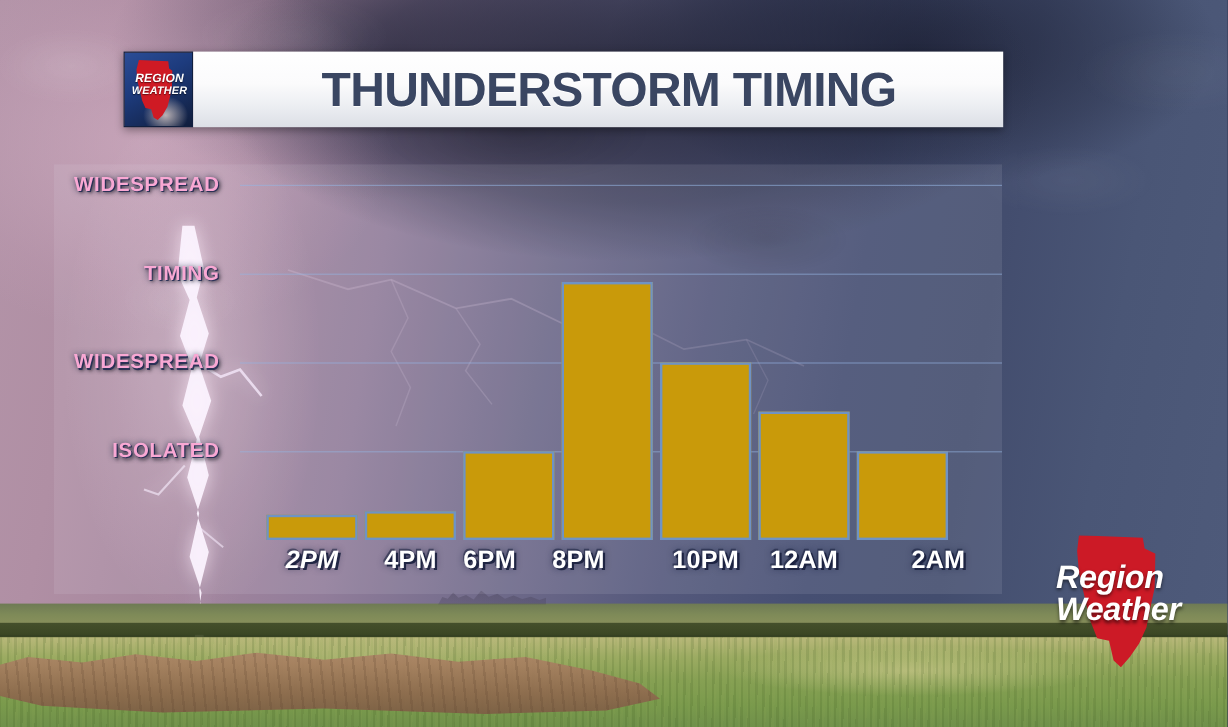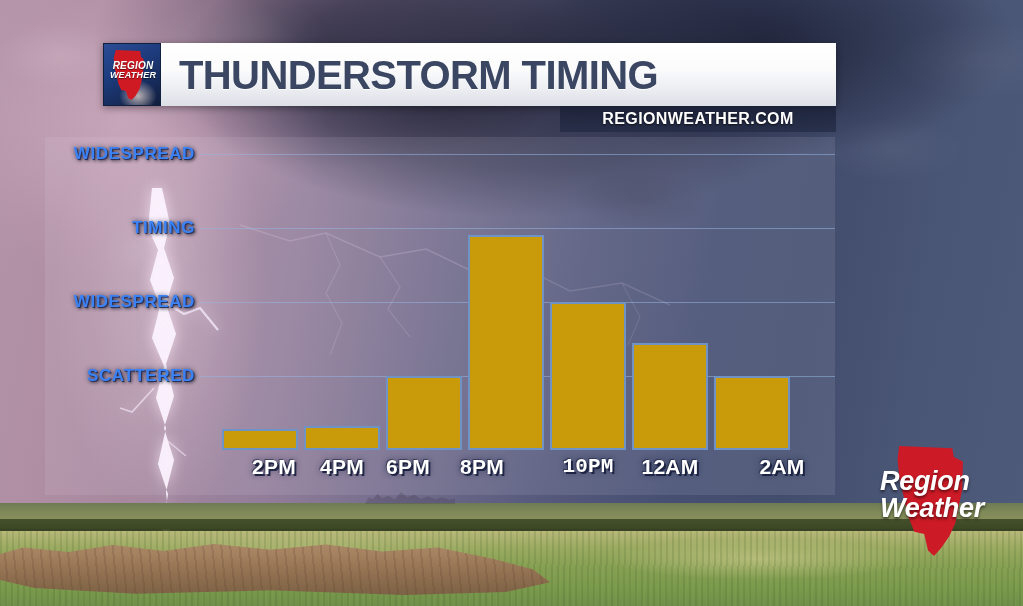--- a/index.html
+++ b/index.html
@@ -132,21 +132,21 @@
     color:#fff; font-weight:bold; font-style:italic;
     text-align:center; line-height:1.02; letter-spacing:.2px;
     text-shadow:0 1px 1px rgba(0,0,0,.55);
   }
   .hdr-logo .l1 { font-size:10px; }
   .hdr-logo .l2 { font-size:9px; }
 
   .hdr-title {
     flex:1; position:relative;
     background:linear-gradient(180deg,#ffffff 0%, #fbfbfc 42%, #eceef2 72%, #dcdfe6 100%);
-    display:flex; align-items:center;
+    display:flex; align-items:center;justify-content:center;
   }
   .hdr-title h1 {
     font-size:40px; font-weight:bold; letter-spacing:-.6px;
     color:#3a4662; padding-left:18px;
     font-family:"Liberation Sans", sans-serif;
     line-height:1;
     text-shadow:0 1px 0 rgba(255,255,255,.9);
   }
 
   
@@ -170,22 +170,22 @@
     position:absolute; left:45px; top:137px; width:790px; height:358px;
   }
 
   
   .gridline {
     position:absolute; left:155px; width:635px; height:1px;
     background:rgba(150,180,225,.55);
   }
 
   .ylabel {
-    position:absolute; right:0; transform:translateY(-50%);
-    color:#3b82f6; font-size:17px; font-weight:bold; letter-spacing:.6px;
+    position:absolute; right:12px; transform:translateY(-50%);
+    color:#f9a8d4; font-size:17px; font-weight:bold; letter-spacing:.6px;
     white-space:nowrap;
     text-shadow:1px 1px 0 rgba(30,40,80,.85), 0 0 5px rgba(20,30,60,.75), 2px 2px 3px rgba(0,0,0,.5);
   }
   .ylabel-wrap { position:absolute; left:0; width:150px; }
 
   
   .bars {
     position:absolute; left:0; top:0; width:790px; height:358px;
   }
   .bar {
@@ -262,36 +262,33 @@
       <div class="ltxt">
         <div class="l1">REGION</div>
         <div class="l2">WEATHER</div>
       </div>
     </div>
     <div class="hdr-title">
       <h1>THUNDERSTORM TIMING</h1>
     </div>
   </div>
 
-  <div class="urlbar">
-    <span>REGIONWEATHER.COM</span>
-  </div>
 
   <div class="panel"></div>
 
   <div class="plot">
     <div id="gridlines">
         <div class="gridline" style="top: 239px;"></div>
         <div class="gridline" style="top: 165px;"></div>
         <div class="gridline" style="top: 91px;"></div>
         <div class="gridline" style="top: 17px;"></div>
       </div>
     <div id="ylabels">
         <div class="ylabel-wrap" style="top: 239px;">
-          <div class="ylabel">SCATTERED</div>
+          <div class="ylabel">ISOLATED</div>
         </div>
         <div class="ylabel-wrap" style="top: 165px;">
           <div class="ylabel">WIDESPREAD</div>
         </div>
         <div class="ylabel-wrap" style="top: 91px;">
           <div class="ylabel">TIMING</div>
         </div>
         <div class="ylabel-wrap" style="top: 17px;">
           <div class="ylabel">WIDESPREAD</div>
         </div>
@@ -299,25 +296,25 @@
     <div class="bars" id="bars">
         <div class="bar" style="left: 177px; width: 76px; top: 292.28px; height: 20.72px; background: rgb(201, 154, 10); border-color: rgb(111, 147, 196);"></div>
         <div class="bar" style="left: 259px; width: 76px; top: 288.58px; height: 24.42px; background: rgb(201, 154, 10); border-color: rgb(111, 147, 196);"></div>
         <div class="bar" style="left: 341px; width: 76px; top: 239px; height: 74px; background: rgb(201, 154, 10); border-color: rgb(111, 147, 196);"></div>
         <div class="bar" style="left: 423px; width: 76px; top: 98.4px; height: 214.6px; background: rgb(201, 154, 10); border-color: rgb(111, 147, 196);"></div>
         <div class="bar" style="left: 505px; width: 76px; top: 165px; height: 148px; background: rgb(201, 154, 10); border-color: rgb(111, 147, 196);"></div>
         <div class="bar" style="left: 587px; width: 76px; top: 205.7px; height: 107.3px; background: rgb(201, 154, 10); border-color: rgb(111, 147, 196);"></div>
         <div class="bar" style="left: 669px; width: 76px; top: 239px; height: 74px; background: rgb(201, 154, 10); border-color: rgb(111, 147, 196);"></div>
       </div>
     <div id="xlabels">
-        <div class="xlabel" style="left: 185px; width: 88px;">2PM</div>
+        <div class="xlabel" style="left: 171px; width: 88px; font-style: italic;">2PM</div>
         <div class="xlabel" style="left: 253px; width: 88px;">4PM</div>
         <div class="xlabel" style="left: 319px; width: 88px;">6PM</div>
         <div class="xlabel" style="left: 393px; width: 88px;">8PM</div>
-        <div class="xlabel" style="left: 499px; width: 88px; font-family: Liberation Mono, monospace;">10PM</div>
+        <div class="xlabel" style="left: 499px; width: 88px;">10PM</div>
         <div class="xlabel" style="left: 581px; width: 88px;">12AM</div>
         <div class="xlabel" style="left: 693px; width: 88px;">2AM</div>
       </div>
   </div>
 
   <div class="watermark">
     <div class="state"></div>
     <div class="wtxt">
       <div class="w1">Region</div>
       <div class="w2">Weather</div>

